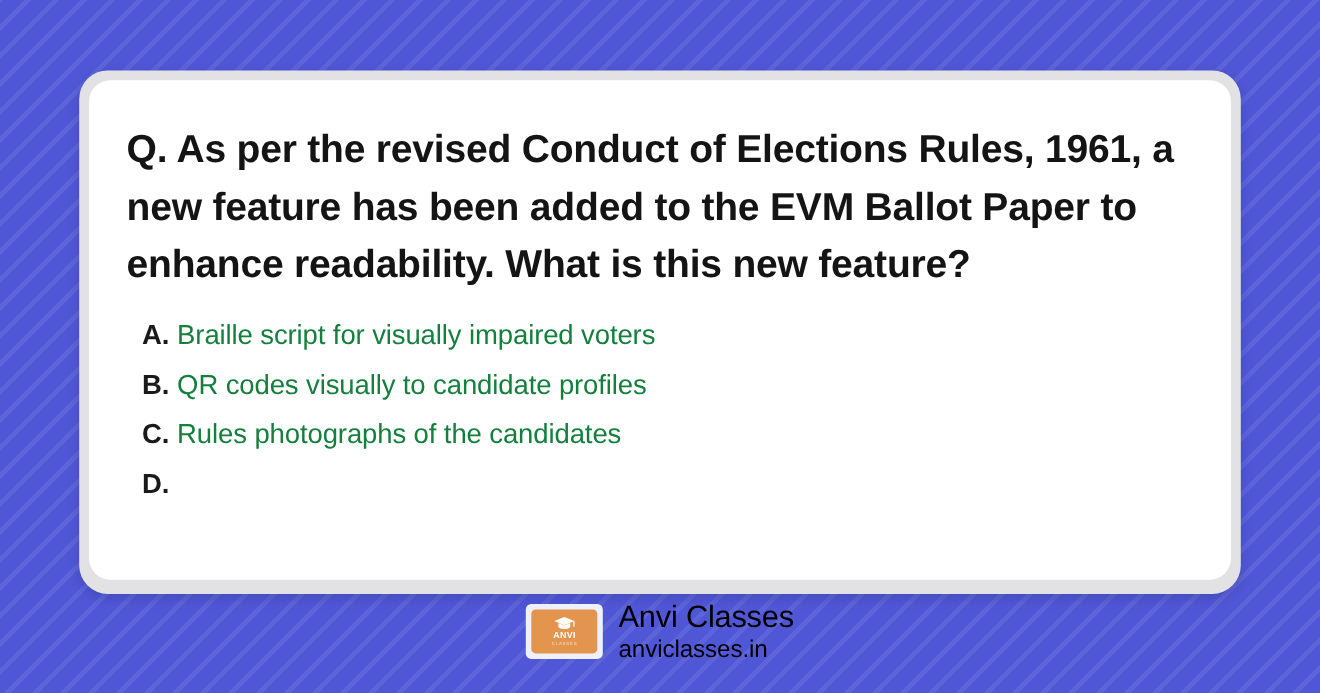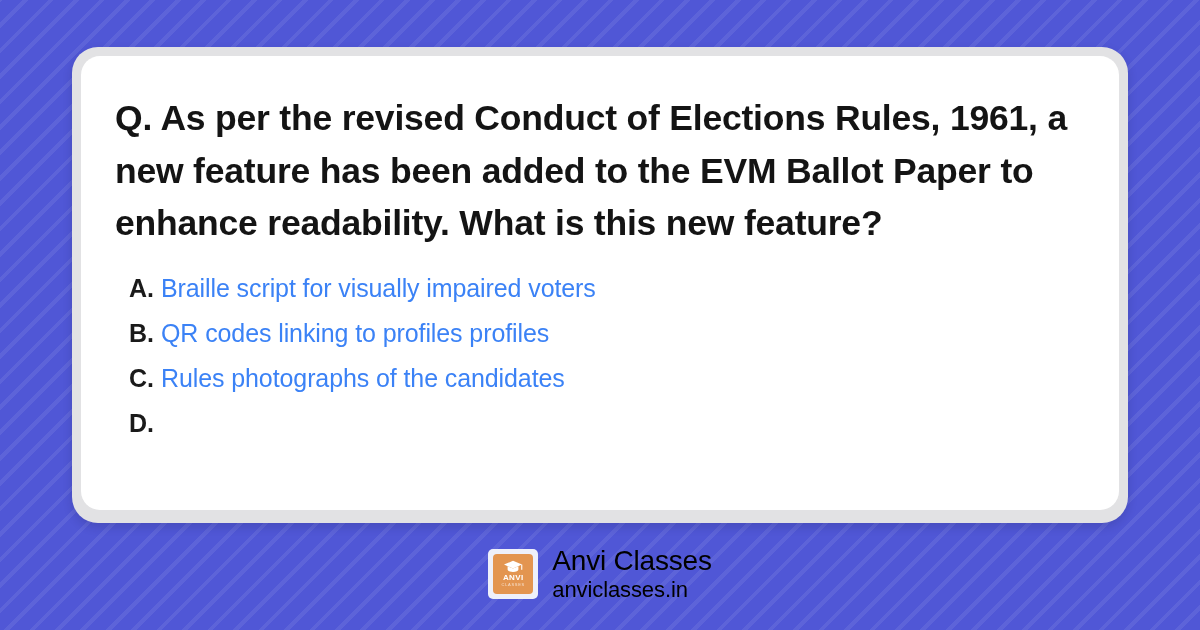--- a/index.html
+++ b/index.html
@@ -20,21 +20,21 @@
       rgba(255,255,255,0.075) 14px,
       rgba(255,255,255,0.075) 18px
     );
     position: relative;
   }
 
   
   #quiz-card {
     position: absolute;
     left: 72px;
-    top: 47px;
+    top: 64px;
     width: 1056px;
     height: 476px;
     background: #e2e2e4;
     border-radius: 26px;
     padding: 9px 9px 13px 9px;
     box-shadow: 0 4px 10px rgba(30,30,70,0.18);
   }
 
   #quiz-card-inner {
     width: 100%;
@@ -68,38 +68,38 @@
   .option-letter {
     font-size: 25px;
     font-weight: bold;
     color: #1a1a1a;
     min-width: 32px;
   }
 
   .option-text {
     font-size: 25px;
     font-weight: normal;
-    color: #3b82f6;
+    color: #15803d;
     letter-spacing: -0.1px;
   }
 
   
   #brand-footer {
     position: absolute;
     left: 0;
     right: 0;
     top: 545px;
     display: flex;
     justify-content: center;
     align-items: center;
     gap: 14px;
   }
 
   #brand-logo {
-    width: 50px;
+    width: 70px;
     height: 50px;
     background: #eef0fa;
     border-radius: 5px;
     padding: 5px;
     flex-shrink: 0;
   }
 
   #brand-logo-square {
     width: 100%;
     height: 100%;
@@ -153,21 +153,21 @@
 
     <ul id="options-list">
 
       <li class="option-row">
         <span class="option-letter">A.</span>
         <span class="option-text">Braille script for visually impaired voters</span>
       </li>
 
       <li class="option-row">
         <span class="option-letter">B.</span>
-        <span class="option-text">QR codes linking to profiles profiles</span>
+        <span class="option-text">QR codes visually to candidate profiles</span>
       </li>
 
       <li class="option-row">
         <span class="option-letter">C.</span>
         <span class="option-text">Rules photographs of the candidates</span>
       </li>
 
       <li class="option-row">
         <span class="option-letter">D.</span>
       </li>

